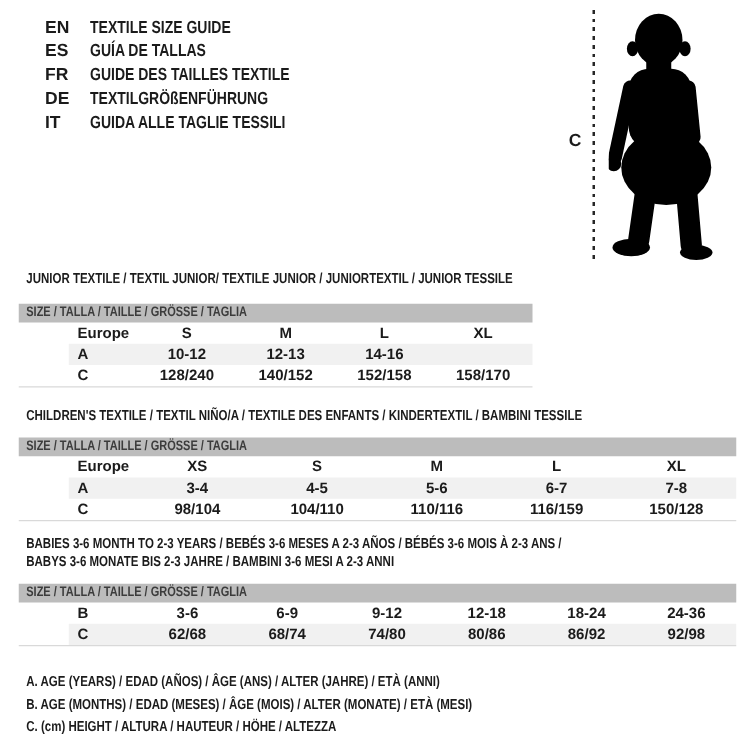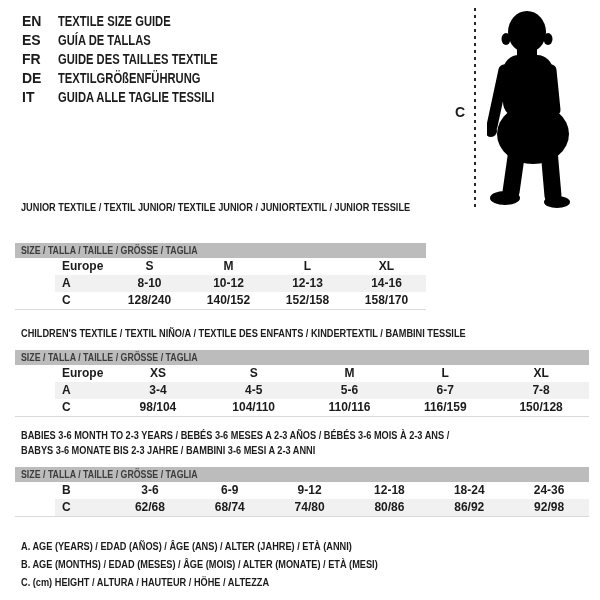--- a/index.html
+++ b/index.html
@@ -6,35 +6,35 @@
   body {
     width:600px; height:600px; position:relative; overflow:hidden;
     background:#ffffff; color:#1b1b1b;
     font-family:"Liberation Sans", sans-serif; font-weight:700;
   }
   .abs { position:absolute; }
   
   .cond { display:inline-block; transform:scaleX(0.8); transform-origin:0 50%; white-space:nowrap; }
 
   
-  .lang-list { left:22px; top:12px; }
+  .lang-list { left:36px; top:12px; }
   .lang-row { display:flex; height:19px; line-height:19px; font-size:14px; }
   .lang-code { width:36px; }
 
   
   .dotted-line {
     left:474px; top:8px; width:2px; height:202px;
     background:repeating-linear-gradient(to bottom, #262626 0 3px, transparent 3px 7px);
   }
   .figure-label { left:455px; top:104px; font-size:14px; }
   .silhouette { left:487px; top:8px; }
 
   
   .stitle { font-size:11.5px; line-height:15px; }
-  .t1-title { left:21px; top:200px; }
+  .t1-title { left:21px; top:216px; }
   .t2-title { left:21px; top:326px; }
   .t3-title { left:21px; top:428px; }
 
   
   .stable { left:15px; border-bottom:1px solid #d9d9d9; }
   .t1 { top:243px; width:411px; }
   .t2 { top:350px; width:574px; }
   .t3 { top:467px; width:574px; }
   .size-bar {
     background:#bcbcbc; height:15px; line-height:15px;
@@ -102,21 +102,20 @@
     <div class="size-bar"><span class="cond">SIZE / TALLA / TAILLE / GRÖSSE / TAGLIA</span></div>
     <div class="trow" style="grid-template-columns: 55px repeat(4, 1fr);">
       <div class="tcell rlabel">Europe</div>
       <div class="tcell">S</div>
       <div class="tcell">M</div>
       <div class="tcell">L</div>
       <div class="tcell">XL</div>
     </div>
     <div class="trow alt" style="grid-template-columns: 55px repeat(4, 1fr);">
       <div class="tcell rlabel">A</div>
-      <div class="tcell">8-10</div>
       <div class="tcell">10-12</div>
       <div class="tcell">12-13</div>
       <div class="tcell">14-16</div>
     </div>
     <div class="trow" style="grid-template-columns: 55px repeat(4, 1fr);">
       <div class="tcell rlabel">C</div>
       <div class="tcell">128/240</div>
       <div class="tcell">140/152</div>
       <div class="tcell">152/158</div>
       <div class="tcell">158/170</div>

